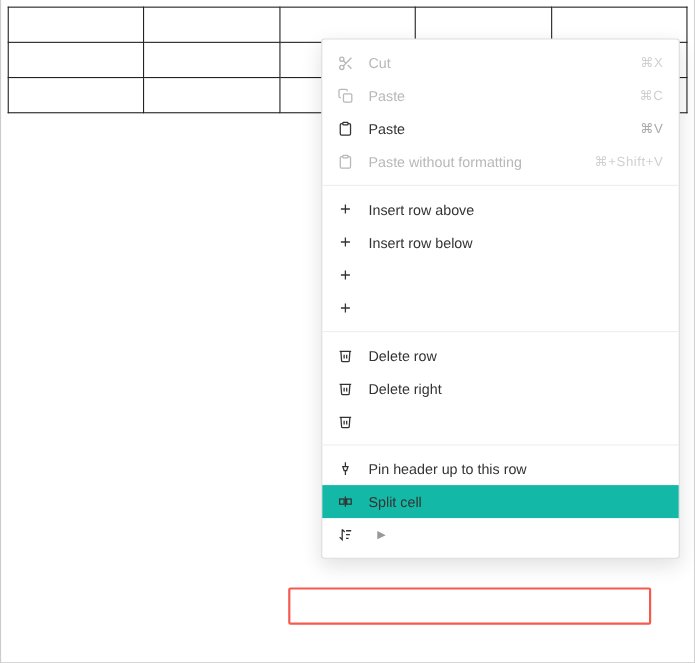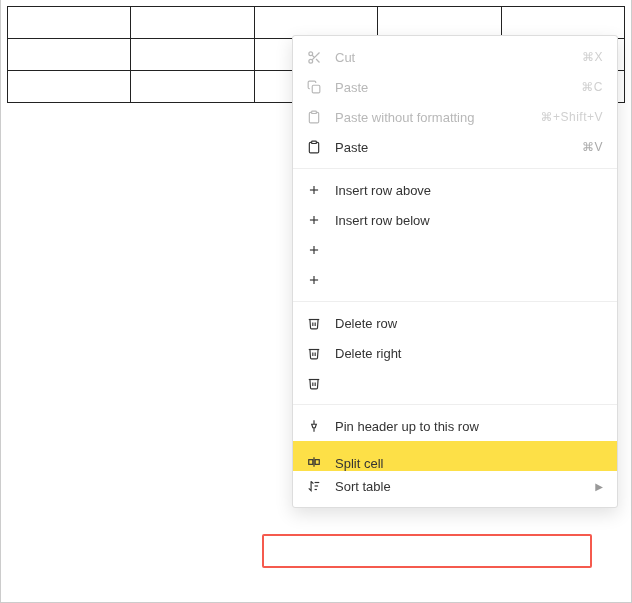--- a/index.html
+++ b/index.html
@@ -57,22 +57,21 @@
     height: 30px;
     padding: 0 14px 0 12px;
     color: #333;
     cursor: default;
     position: relative;
   }
   .menu-item.disabled {
     color: #b8b8b8;
   }
   .menu-item.hovered {
-    background: #fde047;
-    align-items: flex-end;
+    background: #14b8a6;
   }
   .menu-item .icon {
     width: 18px;
     height: 18px;
     display: flex;
     align-items: center;
     justify-content: center;
     margin-right: 12px;
     flex-shrink: 0;
   }
@@ -169,40 +168,40 @@
       <span class="icon">
         <svg width="14" height="14" viewBox="0 0 24 24" fill="none" stroke="#b8b8b8" stroke-width="2">
           <rect x="9" y="9" width="13" height="13" rx="2"></rect>
           <path d="M5 15H4a2 2 0 0 1-2-2V4a2 2 0 0 1 2-2h9a2 2 0 0 1 2 2v1"></path>
         </svg>
       </span>
       <span class="label">Paste</span>
       <span class="shortcut">⌘C</span>
     </div>
 
+    <div class="menu-item">
+      <span class="icon">
+        <svg width="14" height="14" viewBox="0 0 24 24" fill="none" stroke="#333" stroke-width="2">
+          <path d="M16 4h2a2 2 0 0 1 2 2v14a2 2 0 0 1-2 2H6a2 2 0 0 1-2-2V6a2 2 0 0 1 2-2h2"></path>
+          <rect x="8" y="2" width="8" height="4" rx="1"></rect>
+        </svg>
+      </span>
+      <span class="label">Paste</span>
+      <span class="shortcut">⌘V</span>
+    </div>
+
     <div class="menu-item disabled">
       <span class="icon">
         <svg width="14" height="14" viewBox="0 0 24 24" fill="none" stroke="#b8b8b8" stroke-width="2">
           <path d="M16 4h2a2 2 0 0 1 2 2v14a2 2 0 0 1-2 2H6a2 2 0 0 1-2-2V6a2 2 0 0 1 2-2h2"></path>
           <rect x="8" y="2" width="8" height="4" rx="1"></rect>
         </svg>
       </span>
       <span class="label">Paste without formatting</span>
       <span class="shortcut">⌘+Shift+V</span>
-    </div>
-
-    <div class="menu-item">
-      <span class="icon">
-        <svg width="14" height="14" viewBox="0 0 24 24" fill="none" stroke="#333" stroke-width="2">
-          <path d="M16 4h2a2 2 0 0 1 2 2v14a2 2 0 0 1-2 2H6a2 2 0 0 1-2-2V6a2 2 0 0 1 2-2h2"></path>
-          <rect x="8" y="2" width="8" height="4" rx="1"></rect>
-        </svg>
-      </span>
-      <span class="label">Paste</span>
-      <span class="shortcut">⌘V</span>
     </div>
 
 
     <div class="divider"></div>
 
     <div class="menu-item">
       <span class="icon">
         <svg width="14" height="14" viewBox="0 0 24 24" fill="none" stroke="#333" stroke-width="2">
           <line x1="12" y1="5" x2="12" y2="19"></line>
             <line x1="5" y1="12" x2="19" y2="12"></line>
@@ -298,21 +297,20 @@
 
     <div class="menu-item">
       <span class="icon">
         <svg width="14" height="14" viewBox="0 0 24 24" fill="none" stroke="#333" stroke-width="2">
           <path d="M7 4v16l-4-4M7 4l4 4"></path>
           <line x1="13" y1="6" x2="21" y2="6"></line>
           <line x1="13" y1="12" x2="19" y2="12"></line>
           <line x1="13" y1="18" x2="17" y2="18"></line>
         </svg>
       </span>
-      <span class="label">Sort table</span>
       <span class="submenu-arrow">▶</span>
     </div>
 
   </div>
 
   <div class="highlight-box"></div>
 
 </div>
 
 </body></html>

